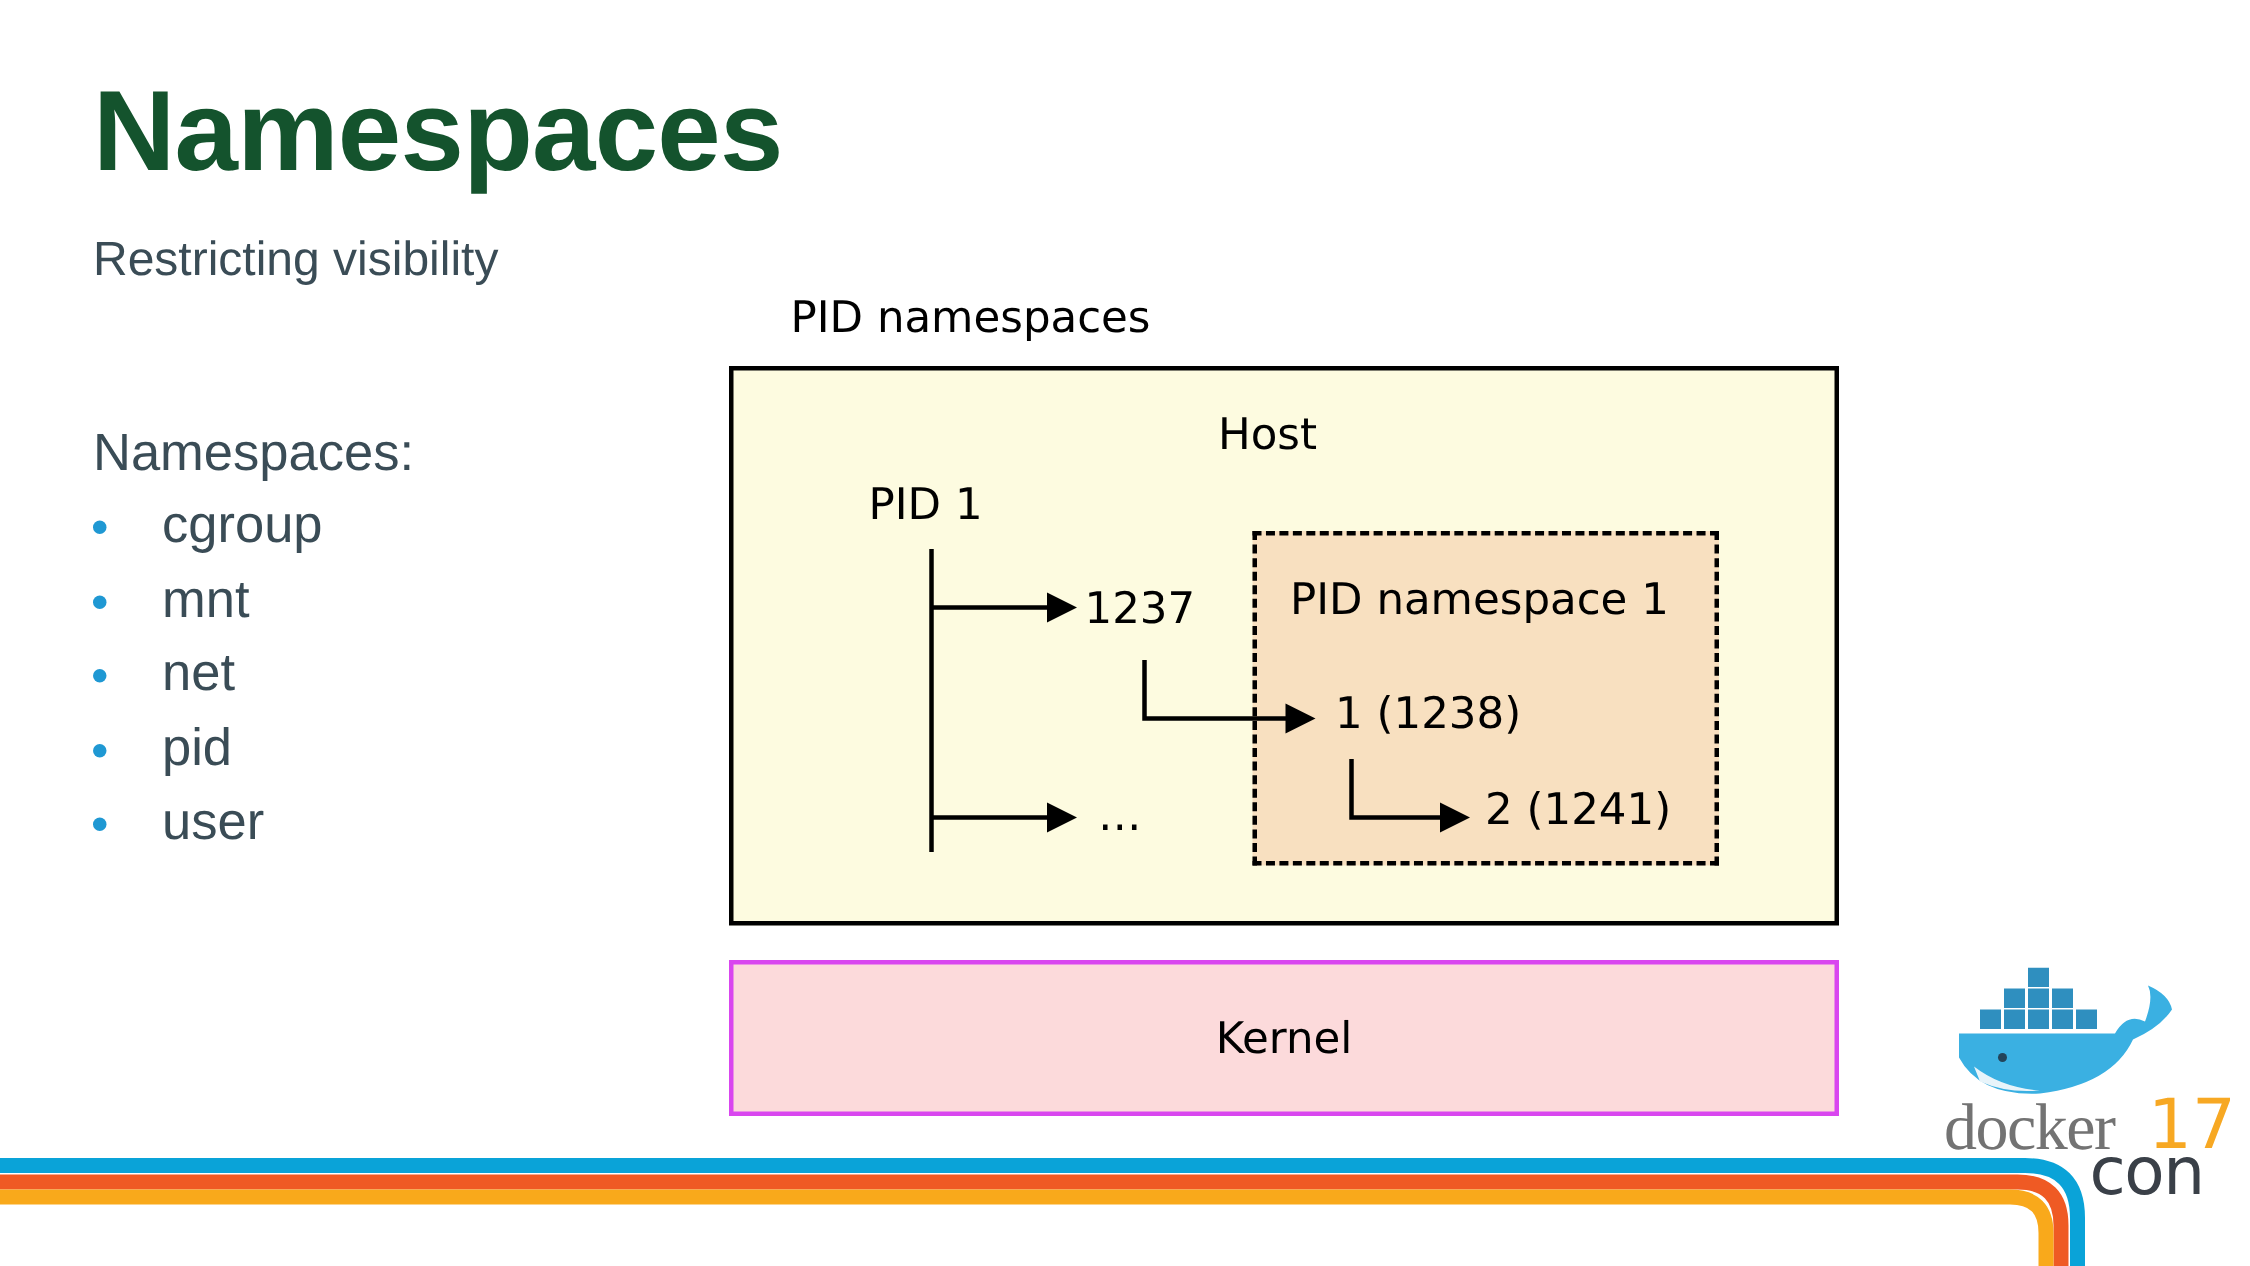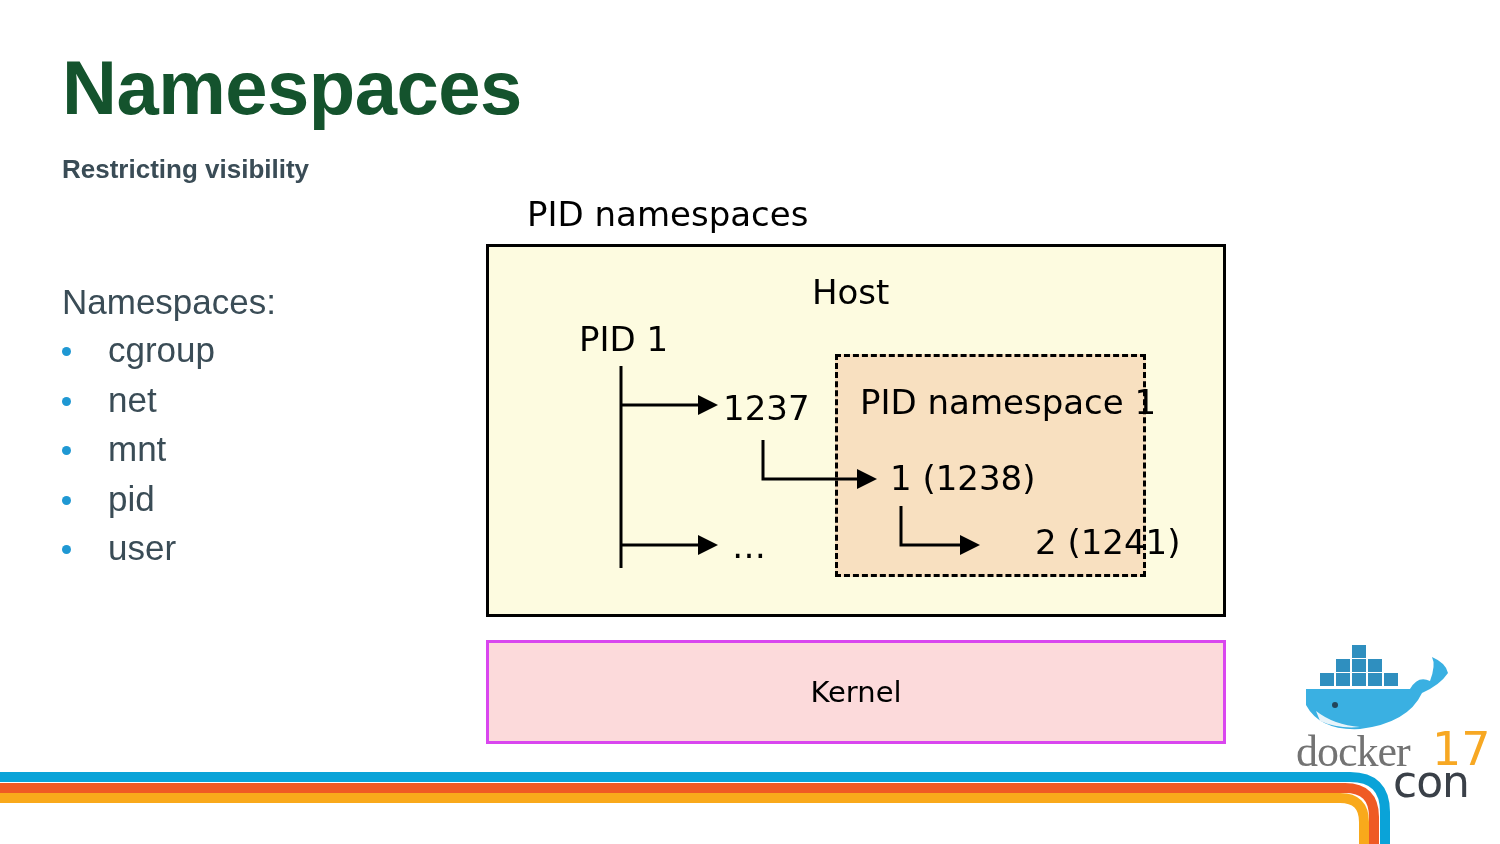--- a/index.html
+++ b/index.html
@@ -1,65 +1,65 @@
 <!DOCTYPE html>
 <html><head>
 <meta charset="utf-8">
 <style>
   html, body { margin:0; padding:0; }
   body { width:1500px; height:844px; position:relative; overflow:hidden; background:#ffffff;
          font-family:"Liberation Sans", sans-serif; }
   .title { position:absolute; left:62px; top:50px; font-size:76px; font-weight:bold; color:#14532d;
            letter-spacing:-0.5px; line-height:1; }
-  .subtitle { position:absolute; left:62px; top:155px; font-size:26px; font-weight:bold; color:#3a4c56; line-height:1.1; }
+  .subtitle { position:absolute; left:62px; top:155px; font-size:32px; font-weight:normal; color:#3a4c56; line-height:1.1; }
   .list-heading { position:absolute; left:62px; top:282px; font-size:35px; color:#3a4c56; }
   .ns-list { position:absolute; left:62px; top:330px; margin:0; padding:0; list-style:none; }
   .ns-list li { height:49.6px; font-size:35px; color:#3a4c56; position:relative; padding-left:46px; line-height:40px; }
   .ns-list .bullet { position:absolute; left:0; top:17px; width:9px; height:9px; border-radius:50%; background:#1f98d3; }
   .host-box { position:absolute; left:486px; top:244px; width:734px; height:367px; background:#fdfbe0; border:3px solid #000; }
   .kernel-box { position:absolute; left:486px; top:640px; width:734px; height:98px; background:#fcdadb; border:3px solid #d946ef;
                 display:flex; align-items:center; justify-content:center; }
-  .dtext { position:absolute; font-family:"DejaVu Sans", sans-serif; font-size:34px; color:#000; white-space:nowrap; }
+  .dtext { position:absolute; font-family:"DejaVu Sans", sans-serif; font-size:29px; color:#000; white-space:nowrap; }
   .kernel-label { font-family:"DejaVu Sans", sans-serif; font-size:29px; color:#000; }
   .ns-box { position:absolute; left:835px; top:354px; width:305px; height:217px; background:#f8e0c0;
             border:3px dashed #000; }
   svg.arrows { position:absolute; left:0; top:0; width:1500px; height:844px; pointer-events:none; }
   .stripes { position:absolute; left:0; top:0; width:1500px; height:844px; pointer-events:none; }
   .logo { position:absolute; left:1290px; top:645px; width:200px; height:160px; }
   .logo-docker { position:absolute; left:1296px; top:726px; font-size:44px; color:#737373; font-family:Liberation Serif, serif; letter-spacing:-1px; }
   .logo-17 { position:absolute; left:1432px; top:722px; font-size:46px; color:#f7a823; font-family:"DejaVu Sans", sans-serif; }
   .logo-con { position:absolute; left:1393px; top:756px; font-size:44px; color:#3a4048; font-family:"DejaVu Sans", sans-serif; letter-spacing:-1px; }
 </style>
 </head>
 <body>
 
 <div class="title">Namespaces</div>
 <div class="subtitle">Restricting visibility</div>
 
 <div class="list-heading">Namespaces:</div>
 <ul class="ns-list">
   <li><span class="bullet"></span><span>cgroup</span></li>
+  <li><span class="bullet"></span><span>mnt</span></li>
   <li><span class="bullet"></span><span>net</span></li>
-  <li><span class="bullet"></span><span>mnt</span></li>
   <li><span class="bullet"></span><span>pid</span></li>
   <li><span class="bullet"></span><span>user</span></li>
 </ul>
 
 <div class="dtext" style="left:527px; top:194px;">PID namespaces</div>
 
 <div class="host-box"></div>
 <div class="dtext" style="left:812px; top:272px;">Host</div>
 <div class="dtext" style="left:579px; top:319px;">PID 1</div>
 <div class="dtext" style="left:723px; top:388px;">1237</div>
 <div class="dtext" style="left:732px; top:526px;">…</div>
 
 <div class="ns-box"></div>
 <div class="dtext" style="left:860px; top:382px;">PID namespace 1</div>
 <div class="dtext" style="left:890px; top:458px;">1 (1238)</div>
-<div class="dtext" style="left:990px; top:522px;margin-left:45px;">2 (1241)</div>
+<div class="dtext" style="left:990px; top:522px;">2 (1241)</div>
 
 <svg class="arrows" viewBox="0 0 1500 844">
   <defs>
     <marker id="ah" markerWidth="10" markerHeight="10" refX="8" refY="5" orient="auto" markerUnits="userSpaceOnUse">
       <path d="M0,0 L10,5 L0,10 Z" fill="#000"></path>
     </marker>
   </defs>
   <line x1="621" y1="366" x2="621" y2="568" stroke="#000" stroke-width="3"></line>
   <line x1="621" y1="405" x2="708" y2="405" stroke="#000" stroke-width="3"></line>
   <path d="M698,395 L718,405 L698,415 Z" fill="#000"></path>

